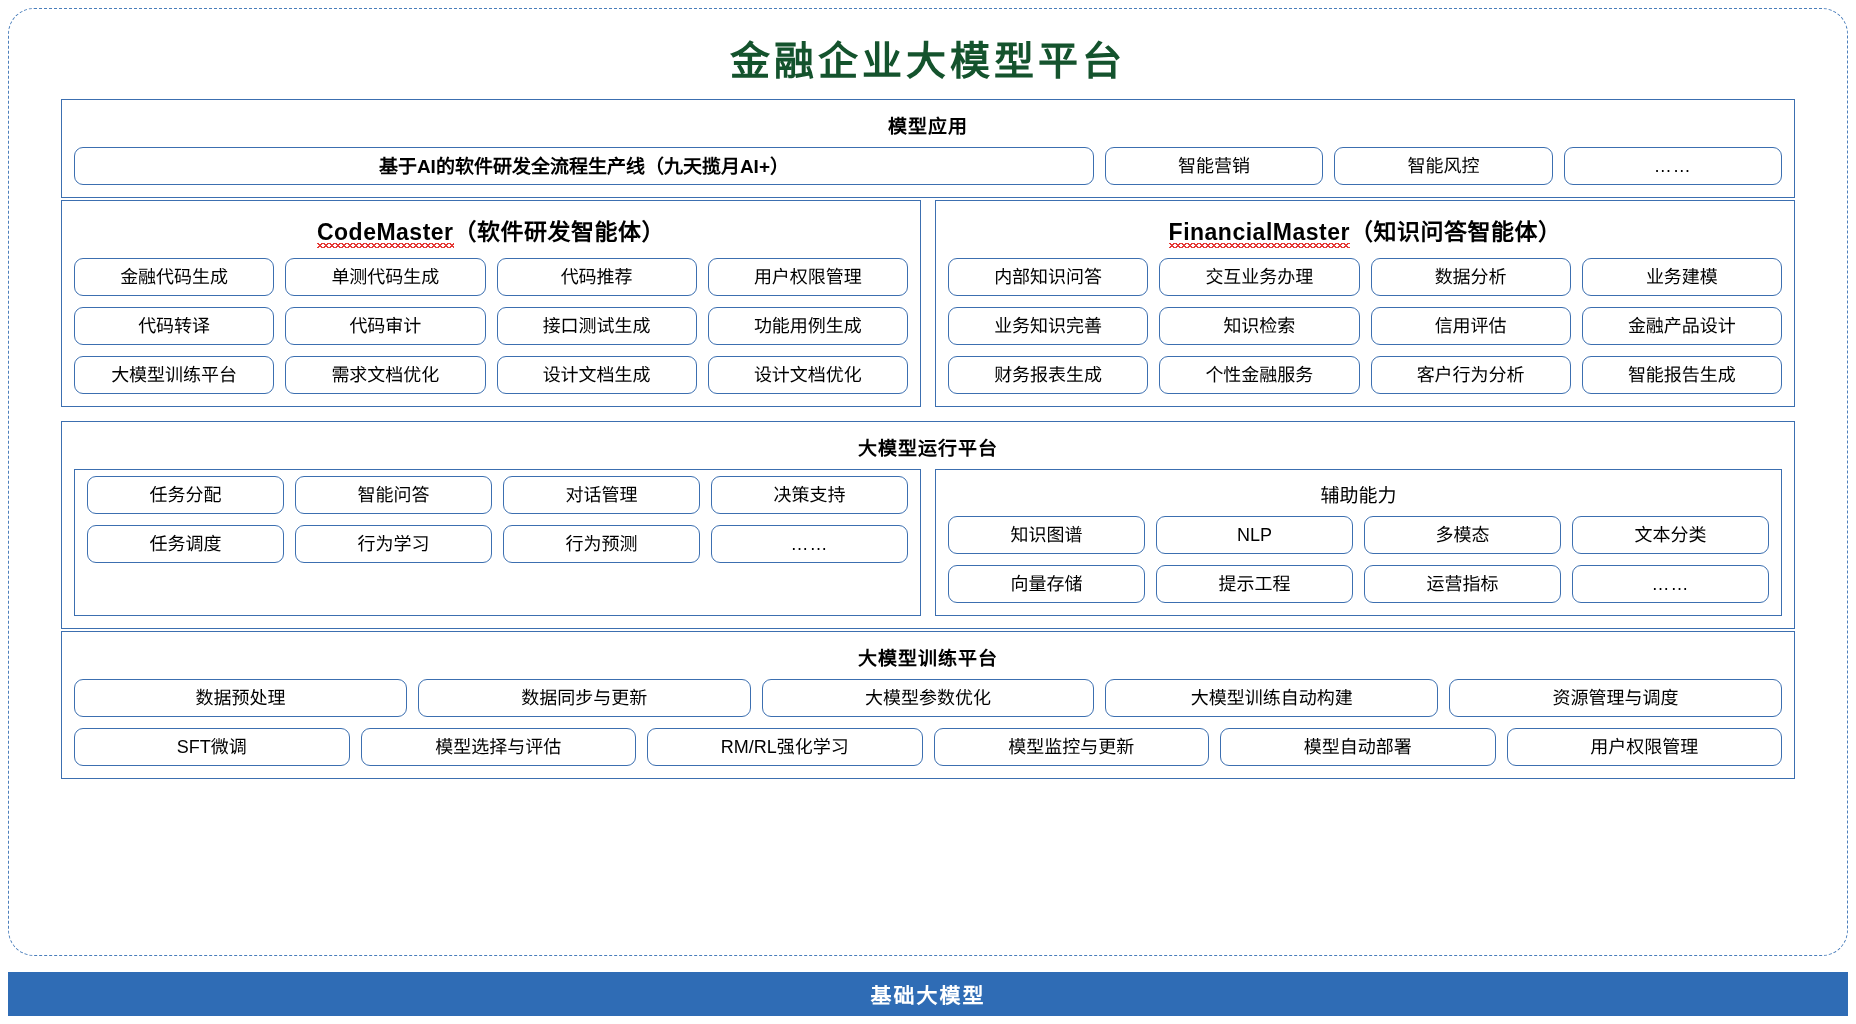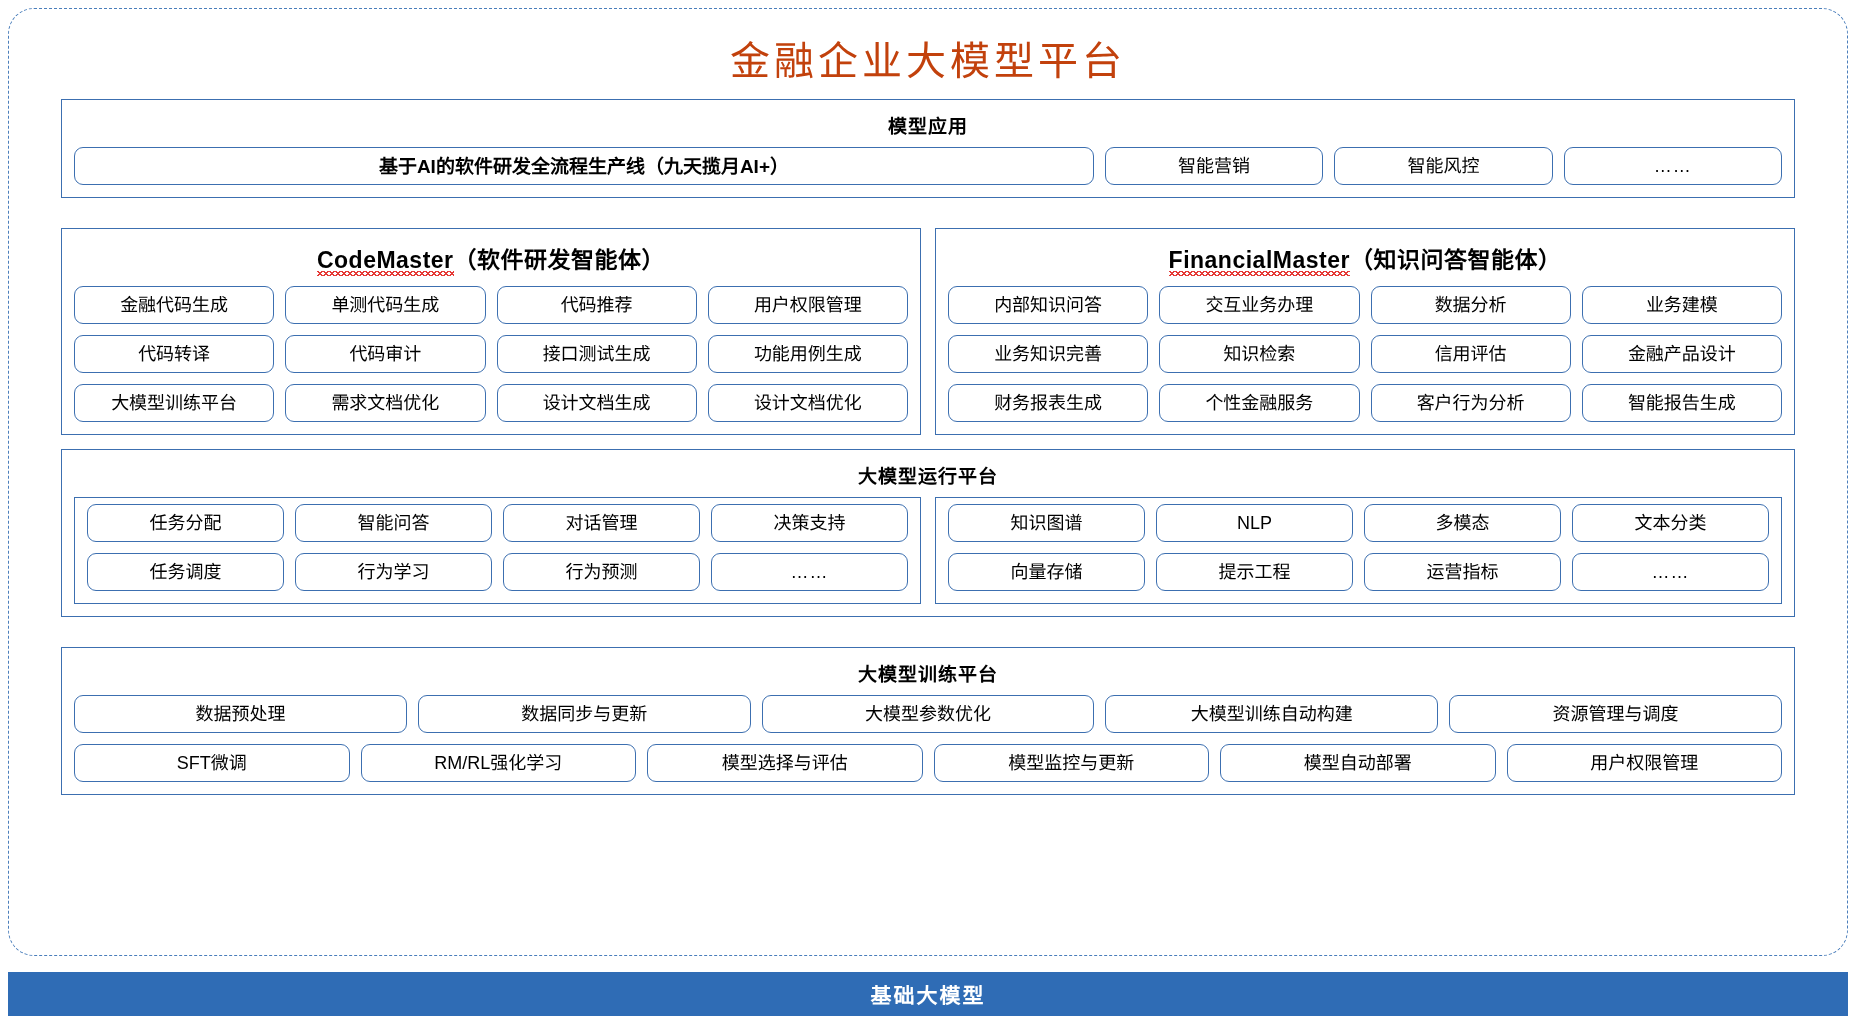--- a/index.html
+++ b/index.html
@@ -24,33 +24,33 @@
     width:1840px;height:948px;
     box-sizing:border-box;
     border:1.6px dashed #4a7ebb;
     border-radius:26px;
     background:#fff;
     padding:10px 52px 12px 52px;
   }
   .main-title{
     text-align:center;
     font-size:40px;
-    font-weight:400;
+    font-weight:700;
     letter-spacing:4px;
     line-height:1.0;
     margin:22px 0 18px 0;
-    color:#c2410c;
+    color:#14532d;
   }
   
   .band{
     box-sizing:border-box;
     border:1.3px solid #3c6fb0;
     background:#ffffff;
     padding:9px 12px 12px 12px;
-    margin-bottom:30px;
+    margin-bottom:2px;
   }
   .band-title{
     text-align:center;
     font-size:19px;
     font-weight:700;
     margin:2px 0 9px 0;
     letter-spacing:1px;
   }
   .agent-title{
     text-align:center;
@@ -215,20 +215,21 @@
             <div class="chips">
               <div class="chip">任务调度</div>
               <div class="chip">行为学习</div>
               <div class="chip">行为预测</div>
               <div class="chip dots">……</div>
             </div>
           </div>
         </div>
 
         <div class="subpanel">
+          <div class="sub-title">辅助能力</div>
           <div class="rows">
             <div class="chips">
               <div class="chip">知识图谱</div>
               <div class="chip">NLP</div>
               <div class="chip">多模态</div>
               <div class="chip">文本分类</div>
             </div>
             <div class="chips">
               <div class="chip">向量存储</div>
               <div class="chip">提示工程</div>
@@ -246,22 +247,22 @@
       <div class="rows">
         <div class="chips">
           <div class="chip">数据预处理</div>
           <div class="chip">数据同步与更新</div>
           <div class="chip">大模型参数优化</div>
           <div class="chip">大模型训练自动构建</div>
           <div class="chip">资源管理与调度</div>
         </div>
         <div class="chips">
           <div class="chip">SFT微调</div>
+          <div class="chip">模型选择与评估</div>
           <div class="chip">RM/RL强化学习</div>
-          <div class="chip">模型选择与评估</div>
           <div class="chip">模型监控与更新</div>
           <div class="chip">模型自动部署</div>
           <div class="chip">用户权限管理</div>
         </div>
       </div>
     </div>
 
   </div>
 
   <div class="footer-bar">

